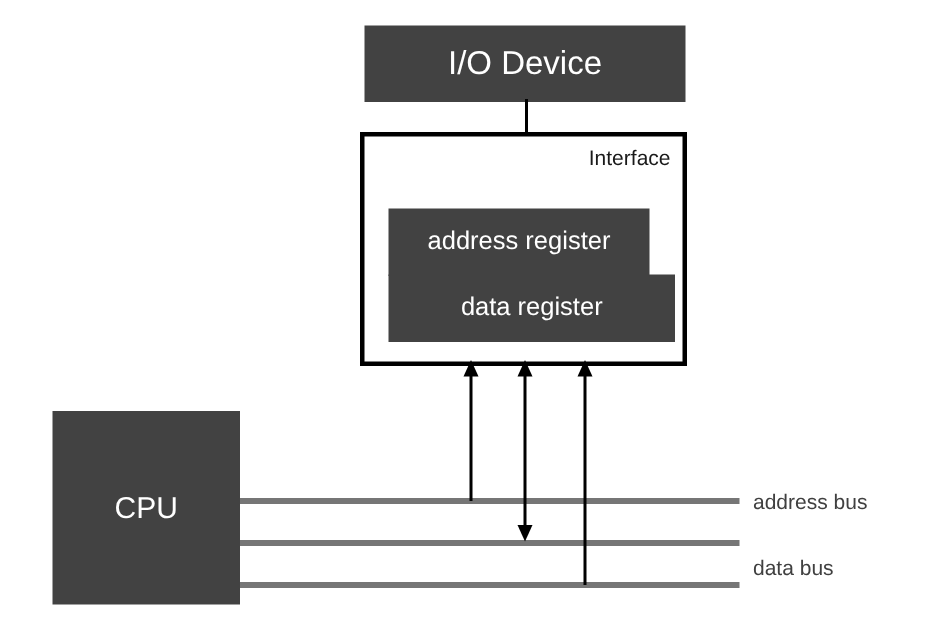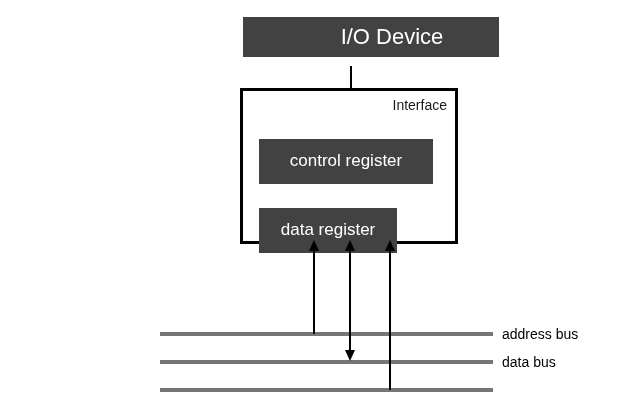--- a/index.html
+++ b/index.html
@@ -28,45 +28,44 @@
     justify-content: center;
     text-align: center;
     line-height: 1.1;
     white-space: nowrap;
   }
 
   #io-device {
     left: 243px;
     top: 17px;
     width: 214px;
-    height: 40px;
+    height: 51px;
     font-size: 22px;
-    padding-left: 42px;
   }
 
   #cpu {
     left: 35px;
     top: 274px;
     width: 125px;
     height: 129px;
     font-size: 20px;
   }
 
   #status-register {
     left: 259px;
     top: 139px;
     width: 174px;
     height: 45px;
     font-size: 17px;
   }
 
   #data-register {
     left: 259px;
-    top: 208px;
-    width: 138px;
+    top: 183px;
+    width: 191px;
     height: 45px;
     font-size: 17px;
   }
 
   
   #interface-box {
     position: absolute;
     left: 240px;
     top: 88px;
     width: 218px;
@@ -104,25 +103,25 @@
   }
   #bus-line-address { top: 332px; }
   #bus-line-data    { top: 360px; }
   #bus-line-control { top: 388px; }
 
   
   .bus-label {
     position: absolute;
     left: 502px;
     font-size: 14px;
-    color: #000000;
+    color: #404040;
     white-space: nowrap;
   }
   #bus-label-address { top: 326px; }
-  #bus-label-data    { top: 354px; }
+  #bus-label-data    { top: 370px; }
   #bus-label-control { top: 382px; }
 
   
   .arrow-shaft {
     position: absolute;
     width: 2px;
     background: #000000;
   }
   
   .arrowhead-up {
@@ -164,27 +163,30 @@
     <span>I/O Device</span>
   </div>
 
   <div id="io-connector"></div>
 
   <div id="interface-box">
     <span id="interface-label">Interface</span>
   </div>
 
   <div class="block" id="status-register">
-    <span>control register</span>
+    <span>address register</span>
   </div>
 
   <div class="block" id="data-register">
     <span>data register</span>
   </div>
 
+  <div class="block" id="cpu">
+    <span>CPU</span>
+  </div>
 
   <div class="bus-line" id="bus-line-address"></div>
   <div class="bus-line" id="bus-line-data"></div>
   <div class="bus-line" id="bus-line-control"></div>
 
   <div class="arrow-shaft" id="arrow-address-shaft"></div>
   <div class="arrowhead-up" id="arrow-address-head"></div>
 
   <div class="arrow-shaft" id="arrow-data-shaft"></div>
   <div class="arrowhead-up" id="arrow-data-head-up"></div>

